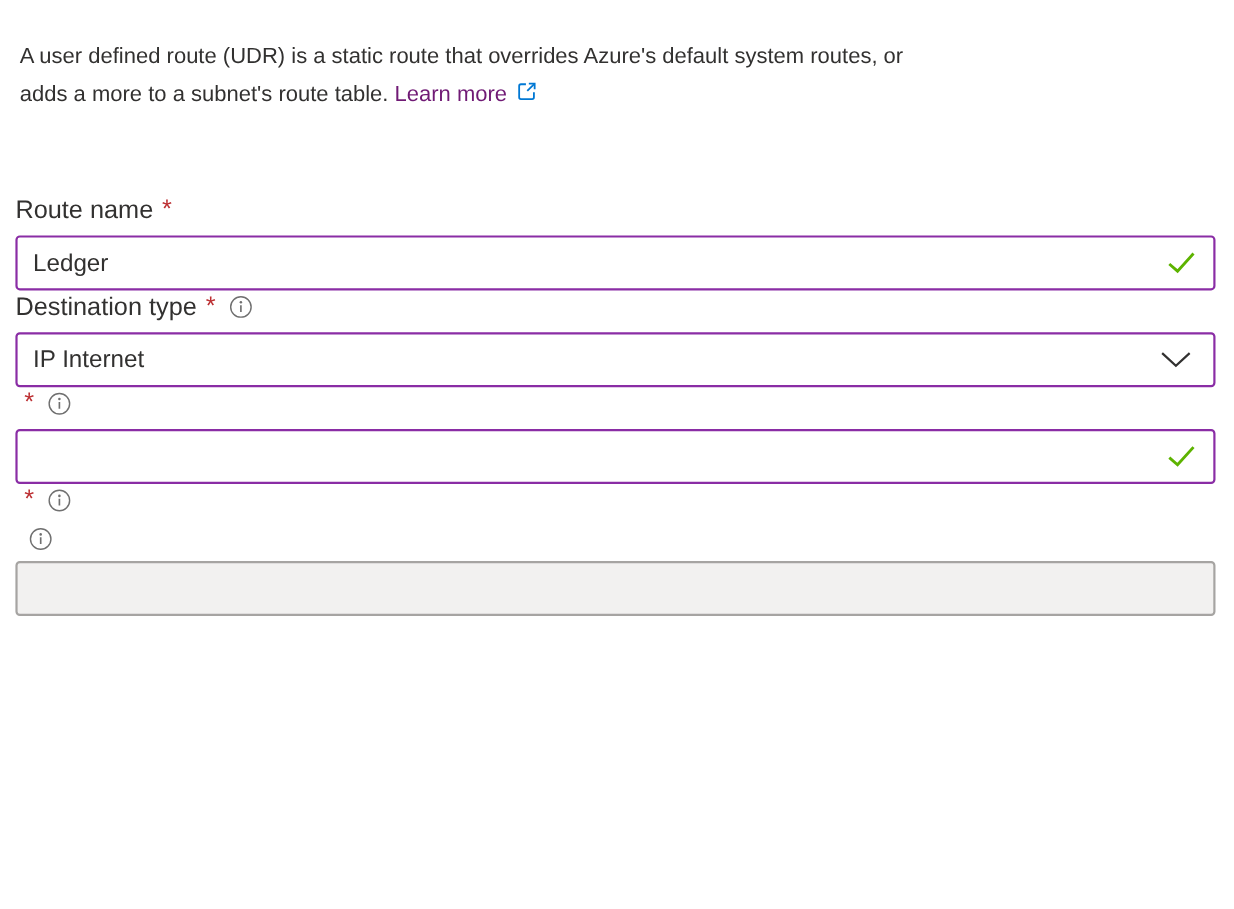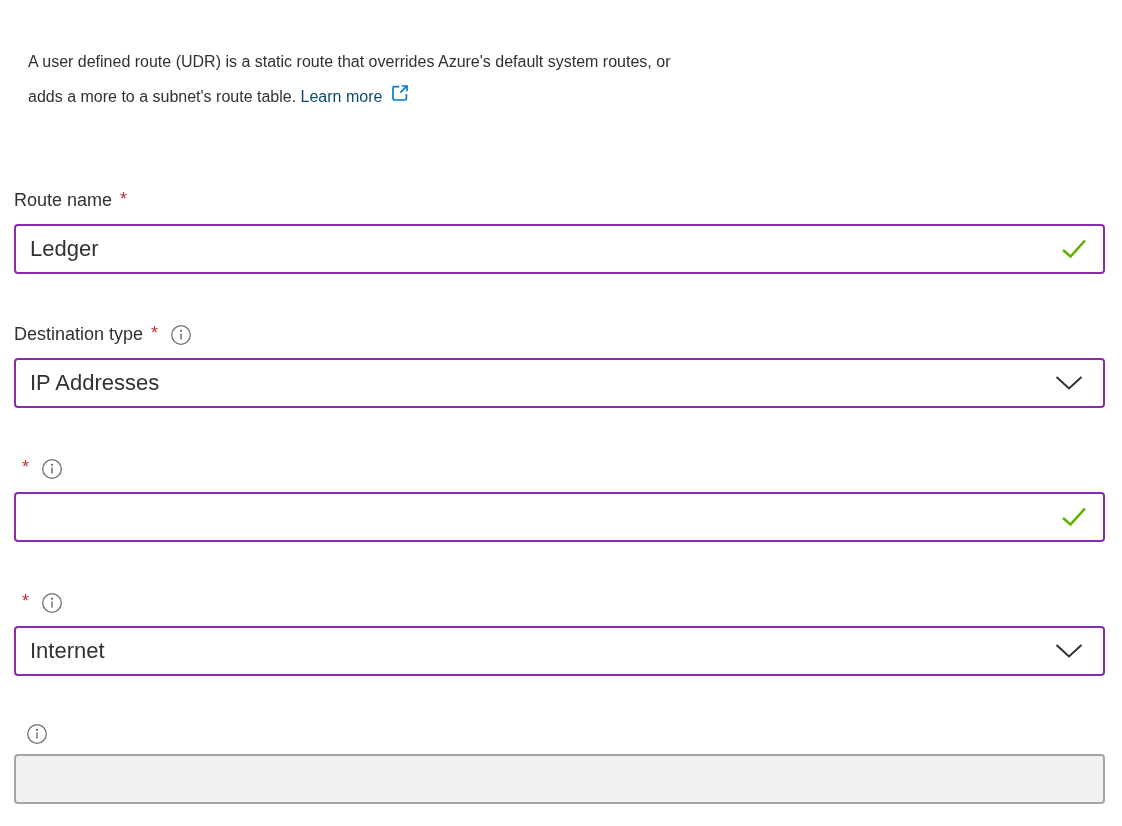--- a/index.html
+++ b/index.html
@@ -10,47 +10,46 @@
   body {
     width: 1122px;
     height: 826px;
     box-sizing: border-box;
     padding: 30px 16px 0 14px;
     font-family: "Liberation Sans", sans-serif;
     color: #323130;
     overflow: hidden;
   }
   .description {
-    font-size: 16px;
+    font-size: 20px;
     line-height: 35px;
-    margin: 14px;
+    margin: 4px;
     color: #323130;
   }
   .learn-more-link {
-    color: #0c4a6e;
+    color: #701a75;
     text-decoration: none;
     cursor: pointer;
     white-space: nowrap;
   }
   .ext-link-icon {
     display: inline-block;
     vertical-align: -2px;
     margin-left: 7px;
   }
   .field-group {
-    margin-top: 46px;
     width: 1091px;
   }
   .field-group.first {
     margin-top: 70px;
   }
   .field-label {
     display: flex;
     align-items: center;
-    font-size: 18px;
+    font-size: 23px;
     line-height: 28px;
     margin-bottom: 10px;
     color: #323130;
   }
   .required-marker {
     color: #bc2f32;
     margin-left: 8px;
     position: relative;
     top: -1px;
   }
@@ -142,21 +141,21 @@
     <span class="required-marker">*</span>
     <span class="info-icon">
         <svg width="22" height="22" viewBox="0 0 22 22" fill="none">
           <circle cx="11" cy="11" r="9.3" stroke="#707070" stroke-width="1.3"></circle>
           <circle cx="11" cy="6.8" r="1.15" fill="#707070"></circle>
           <path d="M11 9.4 V15.6" stroke="#707070" stroke-width="1.5"></path>
         </svg>
       </span>
   </div>
   <div class="combobox" role="combobox">
-    <span>IP Addresses</span>
+    <span>IP Internet</span>
     <span class="chevron-icon"><svg width="30" height="16" viewBox="0 0 30 16" fill="none">
           <path d="M2.5 2 L15 13.5 L27.5 2" stroke="#323130" stroke-width="2"></path>
         </svg></span>
   </div>
 </div>
 
 <div class="field-group">
   <div class="field-label">
     <span class="required-marker">*</span>
     <span class="info-icon">
@@ -179,26 +178,20 @@
   <div class="field-label">
     <span class="required-marker">*</span>
     <span class="info-icon">
         <svg width="22" height="22" viewBox="0 0 22 22" fill="none">
           <circle cx="11" cy="11" r="9.3" stroke="#707070" stroke-width="1.3"></circle>
           <circle cx="11" cy="6.8" r="1.15" fill="#707070"></circle>
           <path d="M11 9.4 V15.6" stroke="#707070" stroke-width="1.5"></path>
         </svg>
       </span>
   </div>
-  <div class="combobox" role="combobox">
-    <span>Internet</span>
-    <span class="chevron-icon"><svg width="30" height="16" viewBox="0 0 30 16" fill="none">
-          <path d="M2.5 2 L15 13.5 L27.5 2" stroke="#323130" stroke-width="2"></path>
-        </svg></span>
-  </div>
 </div>
 
 <div class="field-group">
   <div class="field-label">
     <span class="info-icon">
         <svg width="22" height="22" viewBox="0 0 22 22" fill="none">
           <circle cx="11" cy="11" r="9.3" stroke="#707070" stroke-width="1.3"></circle>
           <circle cx="11" cy="6.8" r="1.15" fill="#707070"></circle>
           <path d="M11 9.4 V15.6" stroke="#707070" stroke-width="1.5"></path>
         </svg>

